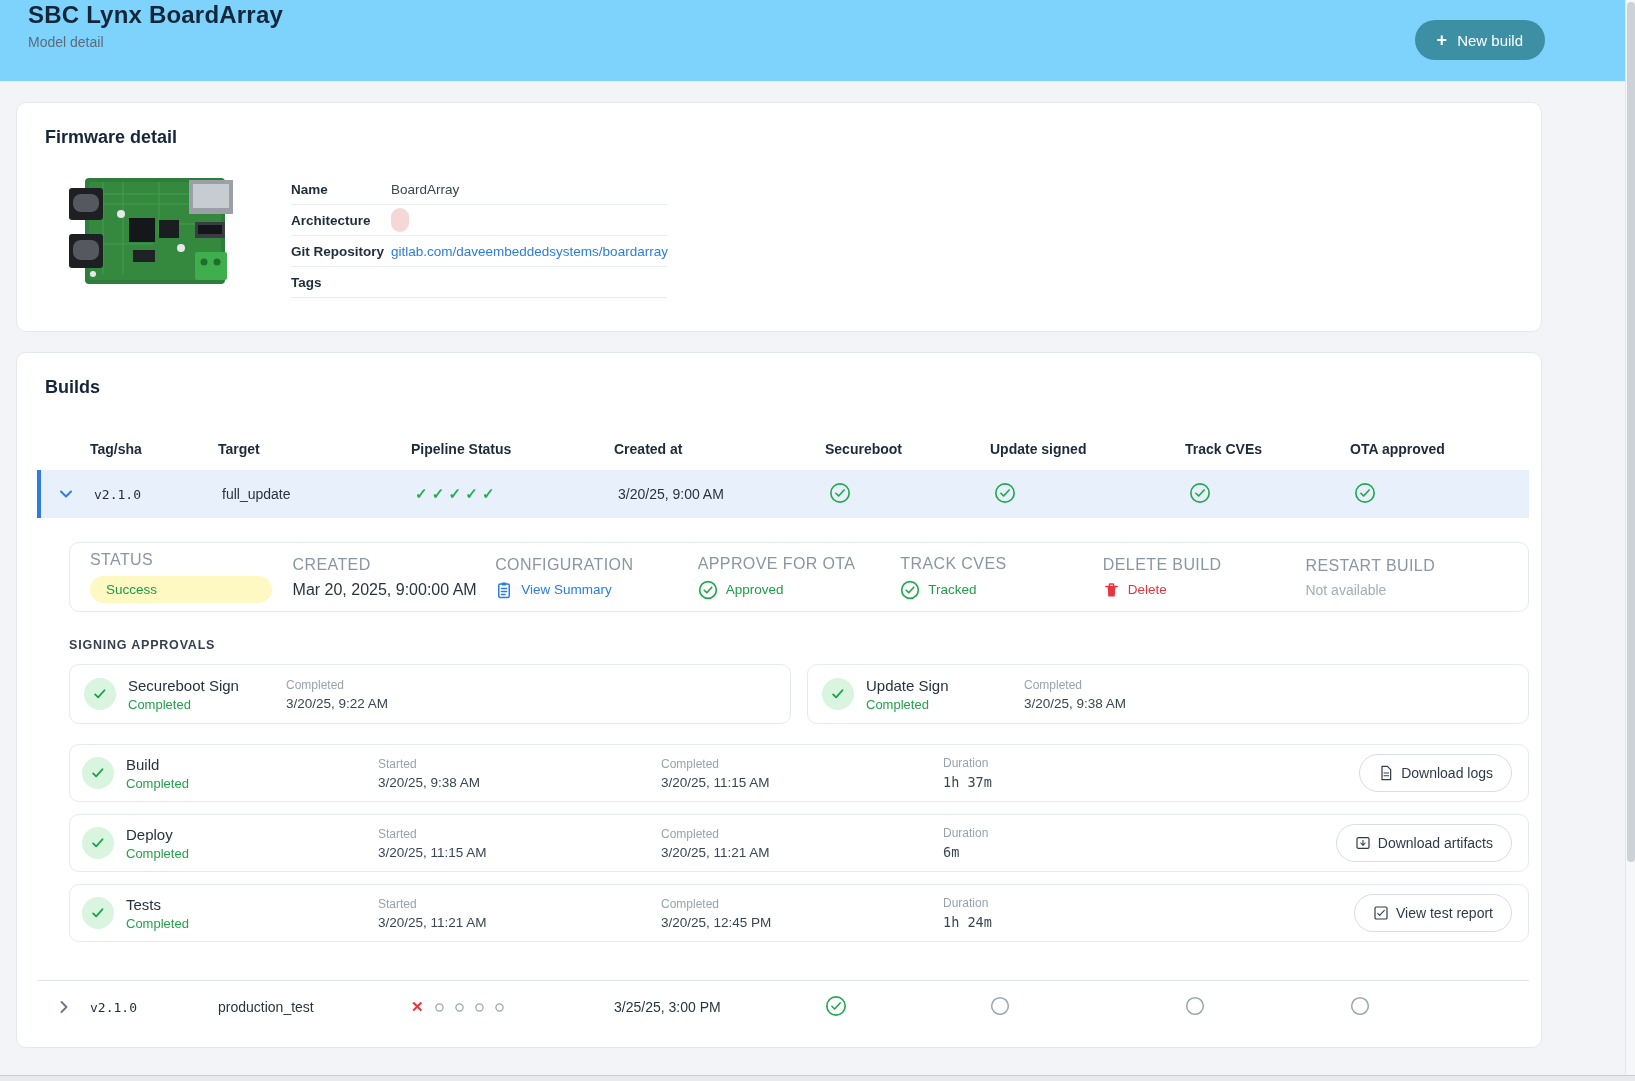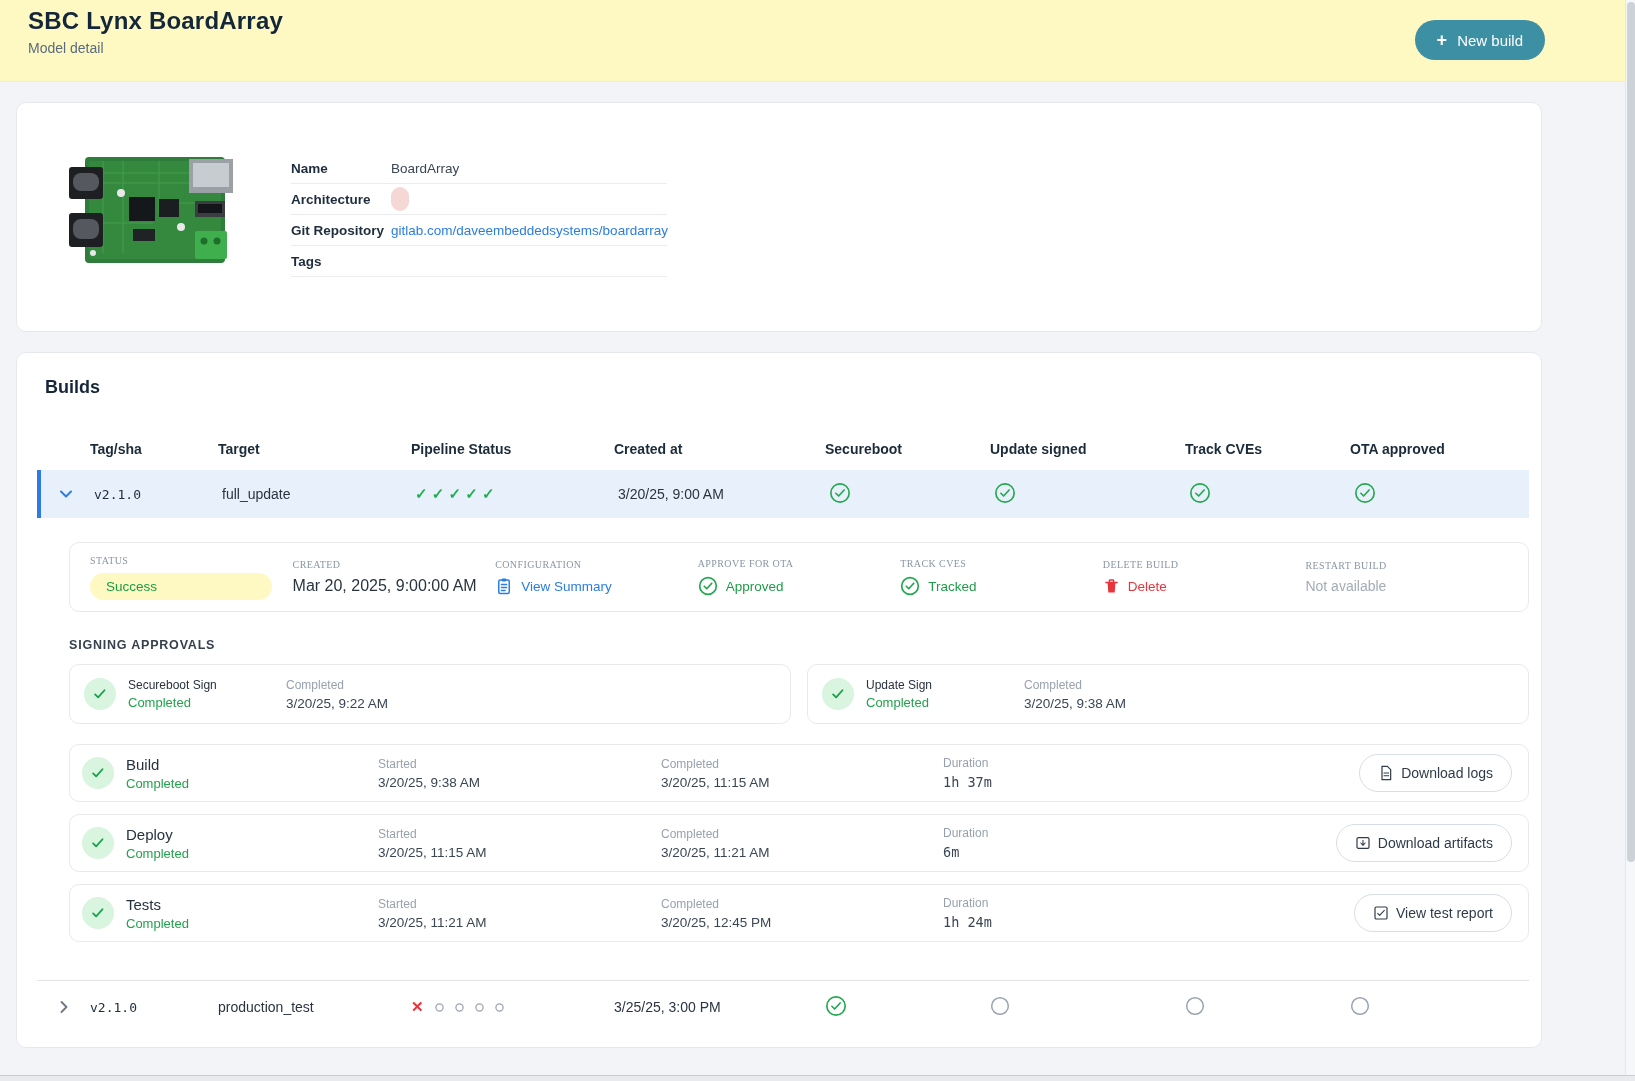--- a/index.html
+++ b/index.html
@@ -7,22 +7,22 @@
   body {
     font-family:"Liberation Sans", sans-serif;
     background:#f2f4f7;
     color:#2a3441;
     position:relative;
   }
   .mono { font-family:"DejaVu Sans Mono", monospace; }
 
   
   .app-header {
-    background:#fef9c3; height:82px; border-bottom:1px solid #e7eaee;
-    padding:7px 0 0 28px; position:relative;
+    background:#7dd3fc; height:82px; border-bottom:1px solid #e7eaee;
+    padding:1px 0 0 28px; position:relative;
   }
   .app-title { font-size:24px; font-weight:bold; color:#14263a; letter-spacing:.2px; }
   .app-subtitle { font-size:14px; color:#5b6b7c; margin-top:5px; }
   .new-build-btn {
     position:absolute; right:90px; top:20px;
     background:#3d8fa4; color:#fff; border:none; border-radius:20px;
     height:40px; padding:0 22px; font-size:15px; cursor:pointer;
     display:flex; align-items:center; gap:10px; font-family:inherit;
   }
   .plus-glyph { font-size:18px; font-weight:bold; line-height:1; }
@@ -73,21 +73,21 @@
   .row-sep { border-top:1px solid #dfe3e8; margin-top:36px; }
 
   
   .detail-wrap { margin-left:32px; padding-bottom:2px; }
   .info-strip {
     margin-top:24px; border:1px solid #e6eaef; border-radius:10px;
     height:70px; display:grid; grid-template-columns:repeat(7,1fr);
     align-items:center; padding:0 20px;
   }
   .info-cell { display:flex; flex-direction:column; gap:7px; }
-  .info-label { font-size:10px; color:#8a96a4; letter-spacing:.4px;font-family:Liberation Serif, serif; }
+  .info-label { font-size:16px; color:#8a96a4; letter-spacing:.4px; }
   .pill-success {
     background:#fef9c3; color:#1a9c46; font-size:13.5px;
     border-radius:14px; padding:6px 0 6px 16px; width:182px;
   }
   .info-value { font-size:16px; color:#2a3441; }
   .icon-line { display:flex; align-items:center; gap:8px; }
   .link-text { color:#2a7de1; font-size:13.5px; cursor:pointer; }
   .green-text { color:#1f9d48; font-size:13.5px; }
   .muted-text { color:#a3adb8; font-size:14px; }
   .danger-text { color:#e8343c; font-size:13.5px; cursor:pointer; }
@@ -99,21 +99,21 @@
   .sign-cards { display:flex; gap:16px; margin-top:12px; }
   .sign-card {
     flex:1; border:1px solid #e6eaef; border-radius:10px; height:60px;
     display:flex; align-items:center; padding:0 14px;
   }
   .soft-check {
     width:32px; height:32px; border-radius:50%; background:#d9f4df;
     display:flex; align-items:center; justify-content:center; flex:0 0 auto;
   }
   .sign-name-block { margin-left:12px; width:158px; }
-  .sign-name { font-size:12px; color:#28323f; }
+  .sign-name { font-size:15px; color:#28323f; }
   .sign-status { font-size:13px; color:#21a24c; margin-top:3px; }
   .kv-block { display:flex; flex-direction:column; gap:4px; }
   .kv-label { font-size:12px; color:#98a2ae; }
   .kv-value { font-size:13.5px; color:#3a4654; }
 
   .stage-row {
     border:1px solid #e6eaef; border-radius:10px; height:58px; margin-top:12px;
     display:grid; grid-template-columns:44px 252px 283px 282px 250px 1fr;
     align-items:center; padding:0 16px 0 12px;
   }
@@ -143,20 +143,21 @@
 <div class="app-header">
   <div class="app-title">SBC Lynx BoardArray</div>
   <div class="app-subtitle">Model detail</div>
   <button class="new-build-btn">
     <span class="plus-glyph">+</span>
     <span>New build</span>
   </button>
 </div>
 
 <div class="card firmware-card">
+  <div class="card-title">Firmware detail</div>
   <div class="firmware-body">
 
     <svg class="board-img" width="178" height="114" viewBox="0 0 178 114">
       <rect x="22" y="4" width="140" height="106" rx="4" fill="#2f7d3c"></rect>
       <rect x="26" y="8" width="132" height="98" rx="3" fill="#35893f"></rect>
       <g stroke="#4aa455" stroke-width="1" opacity="0.7">
         <path d="M30 20 H150 M30 30 H150 M40 8 V100 M60 8 V100 M96 8 V60"></path>
         <path d="M30 70 H90 M110 50 H150"></path>
       </g>
 

